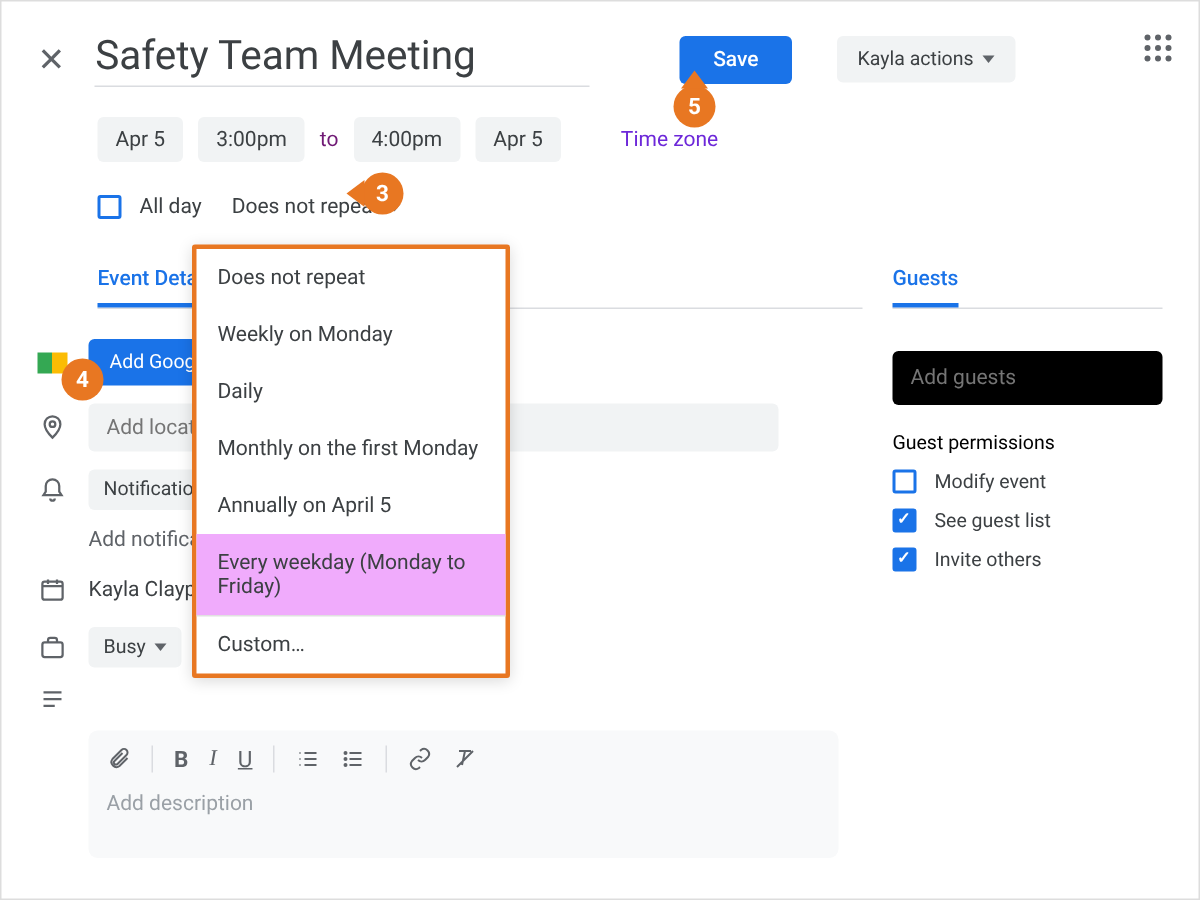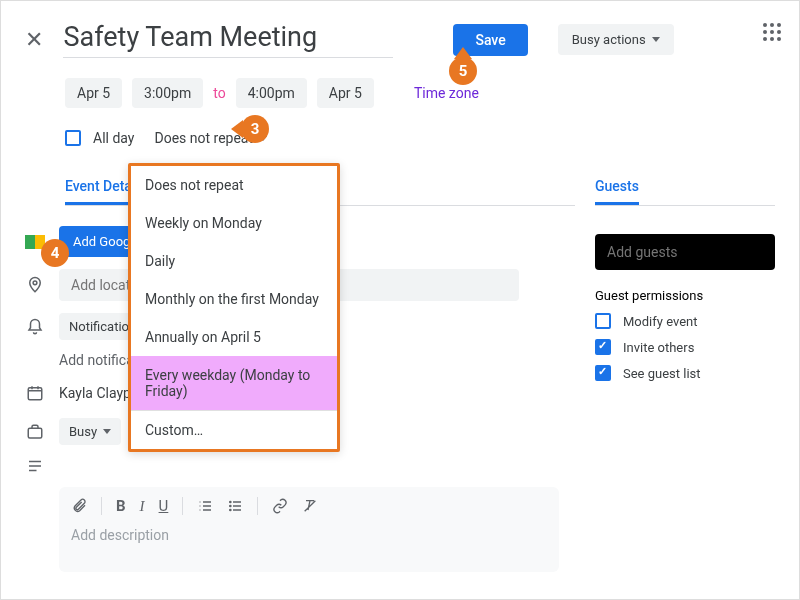--- a/index.html
+++ b/index.html
@@ -6,21 +6,21 @@
 body { width: 800px; height: 600px; background: #fff; color: #3c4043; position: relative; overflow: hidden; border: 1px solid #ddd; }
 .header { display: flex; align-items: center; padding: 20px 24px 8px 24px; gap: 20px; }
 .close-x { font-size: 22px; color: #5f6368; cursor: pointer; }
 .title-input { font-size: 27px; font-weight: 400; color: #3c4043; border: none; border-bottom: 1px solid #dadce0; outline: none; width: 330px; padding-bottom: 4px; }
 .save-btn { background: #1a73e8; color: #ffffff; border: none; padding: 8px 22px; border-radius: 4px; font-size: 14px; font-weight: 500; cursor: pointer; margin-left: 40px; }
 .more-actions { background: #f1f3f4; border: none; padding: 8px 14px; border-radius: 4px; font-size: 13px; color: #3c4043; cursor: pointer; margin-left: 10px; display: flex; align-items: center; gap: 6px; }
 .apps-grid { position: absolute; right: 18px; top: 22px; width: 18px; height: 18px; display: grid; grid-template-columns: repeat(3,4px); grid-template-rows: repeat(3,4px); gap: 3px; cursor: pointer; }
 .apps-grid span { background: #5f6368; border-radius: 50%; }
 .datetime-row { display: flex; align-items: center; gap: 10px; padding: 12px 0 12px 64px; font-size: 14px; }
 .chip { background: #f1f3f4; padding: 7px 12px; border-radius: 4px; cursor: pointer; }
-.to-text { color: #ec4899; }
+.to-text { color: #701a75; }
 .tz { color: #6d28d9; margin-left: 30px; }
 .repeat-row { display: flex; align-items: center; gap: 12px; padding: 6px 0 8px 64px; font-size: 14px; }
 .checkbox { width: 16px; height: 16px; border: 2px solid #1a73e8; border-radius: 2px; display: inline-block; position: relative; }
 .checkbox.checked { background: #1a73e8; }
 .checkbox.checked::after { content: '✓'; color: #fff; font-size: 11px; position: absolute; top: -2px; left: 1px; font-weight: bold; }
 .repeat-trigger { display: flex; align-items: center; gap: 6px; cursor: pointer; padding: 4px 8px; }
 .caret { width: 0; height: 0; border-left: 4px solid transparent; border-right: 4px solid transparent; border-top: 5px solid #5f6368; }
 .content { display: flex; padding: 12px 24px 0 24px; gap: 0; }
 .left-col { flex: 1; max-width: 560px; }
 .right-col { width: 200px; padding-left: 20px; }
@@ -52,21 +52,21 @@
 svg { display: block; }
 </style>
 </head>
 <body>
 
 <div class="header">
   <span class="close-x">✕</span>
   <input class="title-input" value="Safety Team Meeting" style="">
   <button class="save-btn">Save</button>
   <button class="more-actions">
-    <span>Busy actions</span>
+    <span>Kayla actions</span>
     <span class="caret"></span>
   </button>
 </div>
 
 <div class="apps-grid">
   <span></span>
     <span></span>
     <span></span>
     <span></span>
     <span></span>
@@ -226,25 +226,25 @@
       <div class="tab active">Guests</div>
     </div>
     <input class="guests-input" placeholder="Add guests" style="">
     <div class="perm-title">Guest permissions</div>
     <div class="perm-row">
       <span class="checkbox"></span>
       <span>Modify event</span>
     </div>
     <div class="perm-row">
       <span class="checkbox checked"></span>
-      <span>Invite others</span>
+      <span>See guest list</span>
     </div>
     <div class="perm-row">
       <span class="checkbox checked"></span>
-      <span>See guest list</span>
+      <span>Invite others</span>
     </div>
   </div>
 </div>
 
 <div class="dropdown">
   <div class="opt">Does not repeat</div>
   <div class="opt">Weekly on Monday</div>
   <div class="opt">Daily</div>
   <div class="opt">Monthly on the first Monday</div>
   <div class="opt">Annually on April 5</div>

